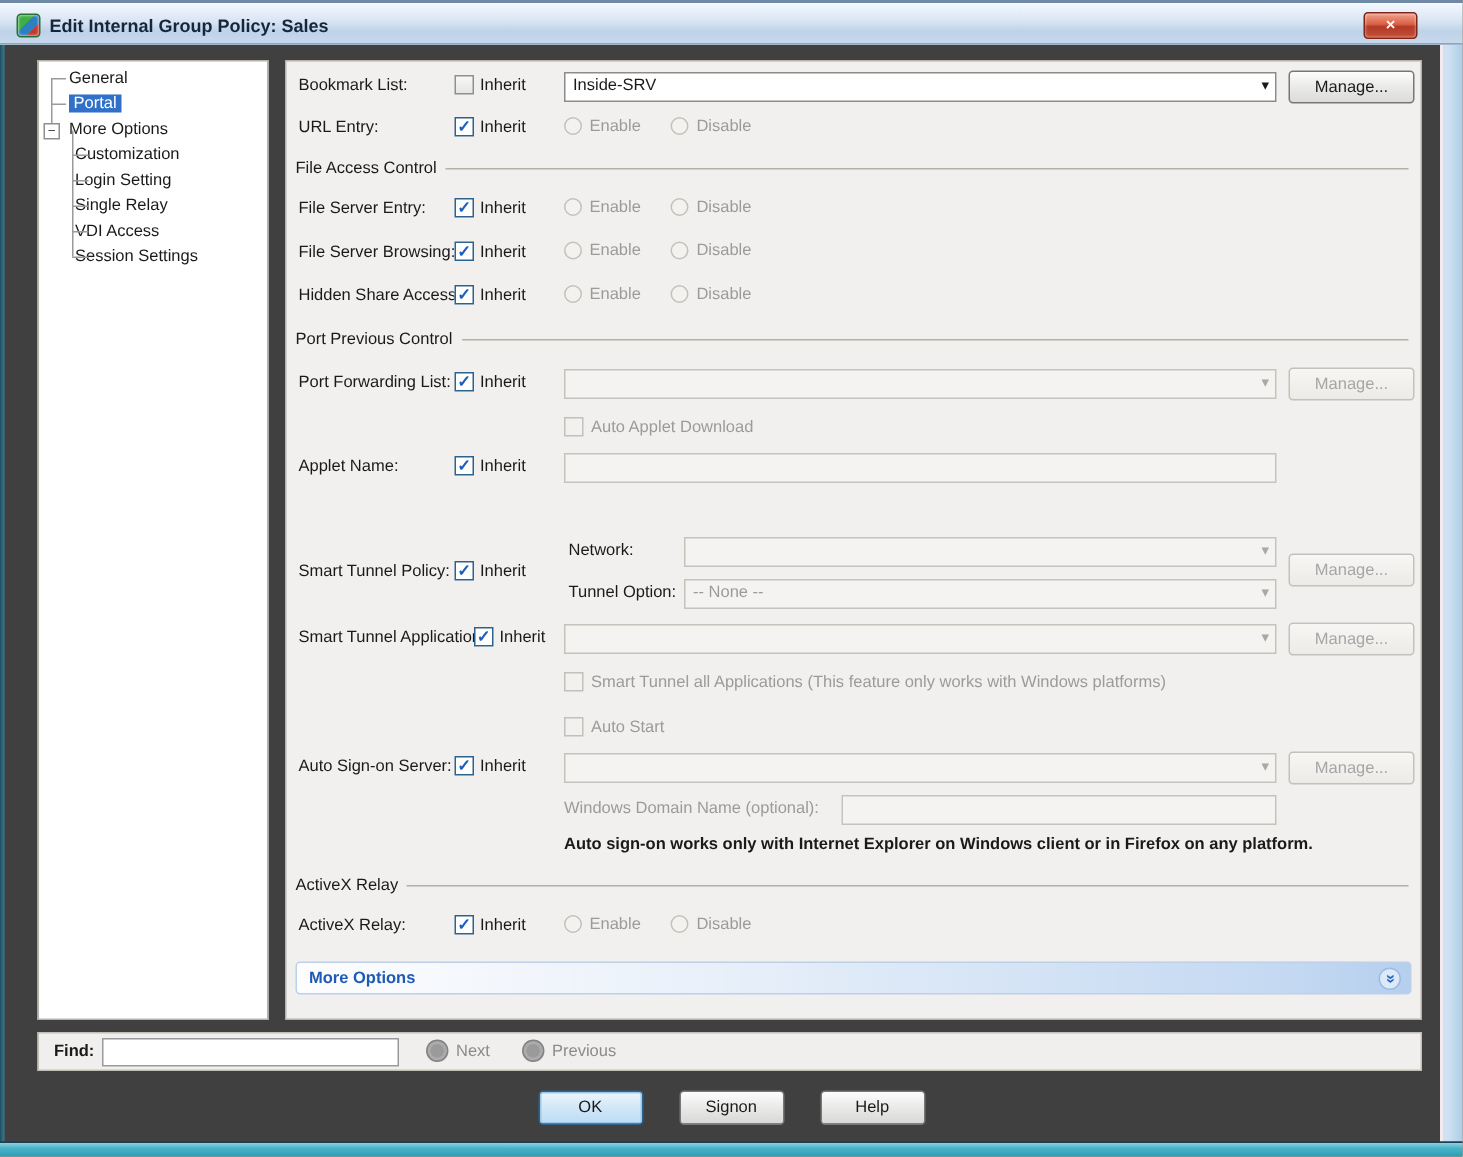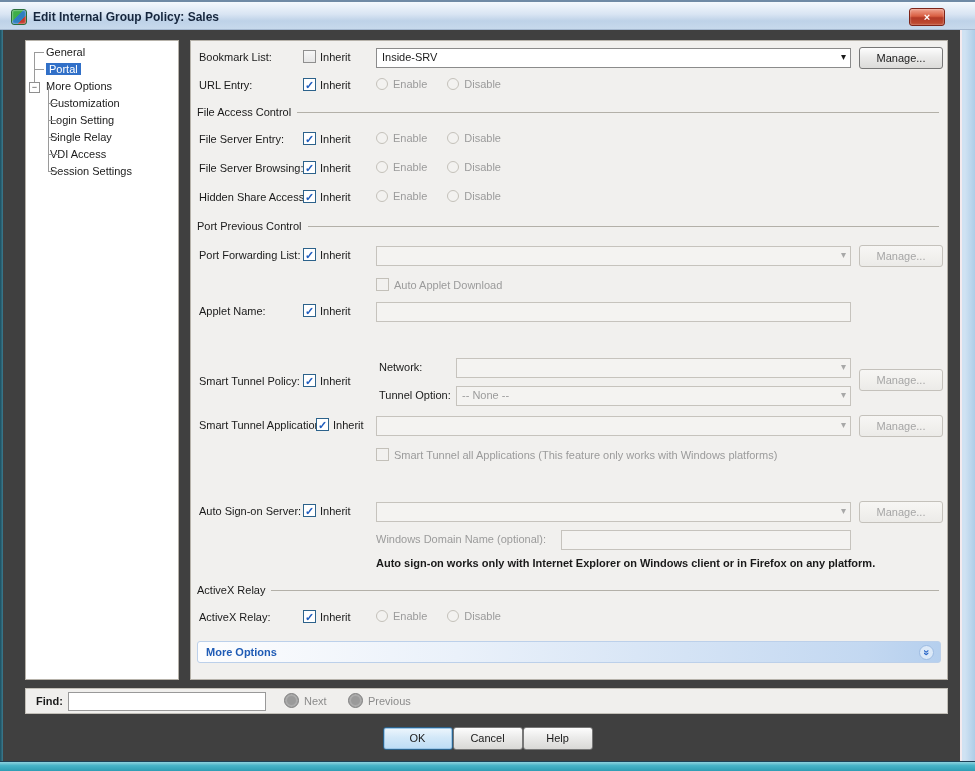--- a/index.html
+++ b/index.html
@@ -94,21 +94,21 @@
     border:1px solid #c2bfb8; background:#f0efed; }
   .findbar .flabel { position:absolute; left:10px; top:6px; font-weight:bold; }
   .findbar input { position:absolute; left:42px; top:3px; width:198px; height:19px;
     border:1px solid #999; background:#fff; font:11px "Liberation Sans",sans-serif; padding:0 4px; }
   .navbtn { position:absolute; top:4px; display:flex; align-items:center; gap:5px; color:#8b8b8b; cursor:default; }
   .navbtn .ncirc { width:15px; height:15px; border-radius:50%; background:#9a9a9a; border:1px solid #838383;
     box-shadow:inset 0 0 0 2px #ababab; }
   .navbtn.next { left:258px; } .navbtn.prev { left:322px; }
 
   
-  .btnrow { position:absolute; left:0; right:0; top:727px; display:flex; justify-content:center; gap:0; }
+  .btnrow { position:absolute; left:0; right:0; top:727px; display:flex; justify-content:center; gap:24px; }
   .btn { min-width:70px; height:23px; border-radius:3px; border:1px solid #777; padding:0 14px;
     background:linear-gradient(#fdfdfd,#ebebea 45%,#d9d8d6); font:11px "Liberation Sans",sans-serif;
     text-align:center; line-height:21px; cursor:default; }
   .btn.default { border:1px solid #2c628b; background:linear-gradient(#eef6fd,#d3e8f8 45%,#bcdcf5);
     box-shadow:0 0 0 1px #9cc7e8 inset; }
 </style>
 </head>
 <body>
 
 <div class="window">
@@ -301,20 +301,26 @@
       <div class="managebtn dis">Manage...</div>
     </div>
 
     <div class="row" style="top:404px">
       <span class="subchk">
         <span class="cbox dis"></span>
         <span>Smart Tunnel all Applications (This feature only works with Windows platforms)</span>
       </span>
     </div>
 
+    <div class="row" style="top:434px">
+      <span class="subchk">
+        <span class="cbox dis"></span>
+        <span>Auto Start</span>
+      </span>
+    </div>
 
     <div class="row" style="top:460px">
       <span class="lbl">Auto Sign-on Server:</span>
       <span class="inherit">
         <span class="cbox checked">✓</span>
         <span>Inherit</span>
       </span>
       <div class="combo dis">
         <span></span>
         <span class="arr">▾</span>
@@ -368,17 +374,17 @@
       <span>Next</span>
     </span>
     <span class="navbtn prev">
       <span class="ncirc"></span>
       <span>Previous</span>
     </span>
   </div>
 
   <div class="btnrow">
     <div class="btn default">OK</div>
-    <div class="btn">Cancel</div>
+    <div class="btn">Signon</div>
     <div class="btn">Help</div>
   </div>
 
 </div>
 
 </body></html>

